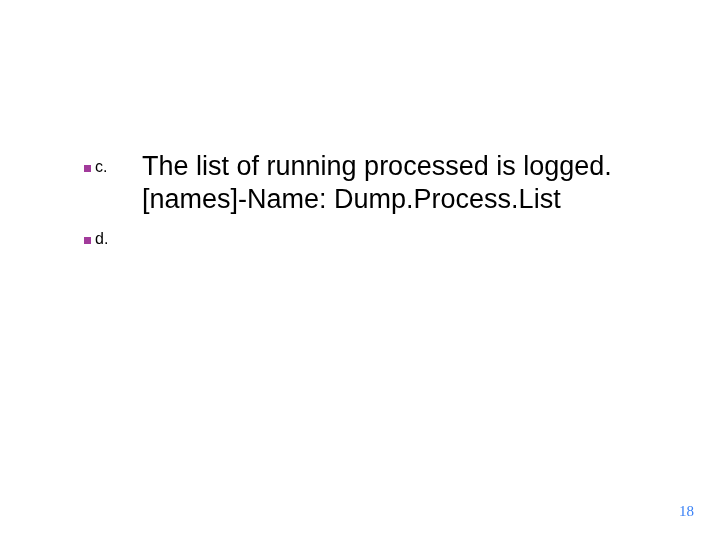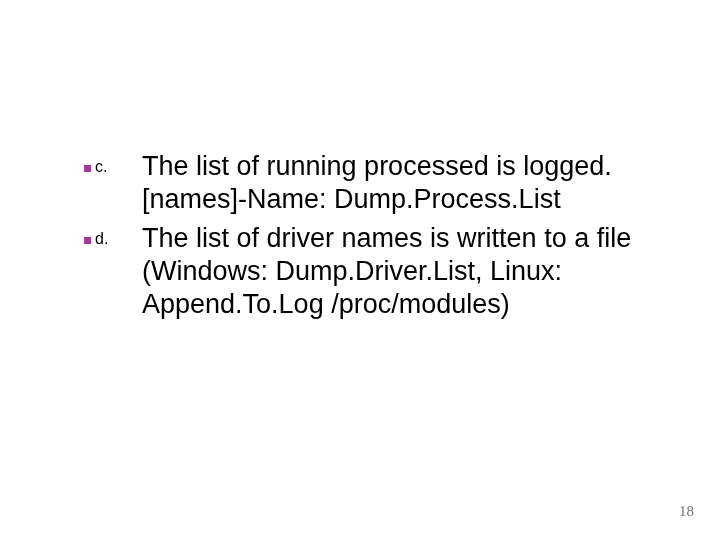--- a/index.html
+++ b/index.html
@@ -48,21 +48,21 @@
     font-size: 27px;
     line-height: 1.22;
     flex: 1;
   }
   .page-number {
     position: absolute;
     right: 26px;
     bottom: 20px;
     font-size: 15px;
     font-family: "Times New Roman", Times, serif;
-    color: #737373;
+    color: #3b82f6;
     text-align: right;
   }
 </style>
 </head>
 <body>
 
 <div class="slide">
 
   <div class="list-row">
     <div class="marker-cell">
@@ -70,17 +70,16 @@
       <span class="letter">c.</span>
     </div>
     <div class="item-text">The list of running processed is logged. [names]-Name: Dump.Process.List</div>
   </div>
 
   <div class="list-row">
     <div class="marker-cell">
       <span class="bullet"></span>
       <span class="letter">d.</span>
     </div>
-    <div class="item-text">The list of driver names is written to a file (Windows: Dump.Driver.List, Linux: Append.To.Log /proc/modules)</div>
   </div>
 
   <div class="page-number">18</div>
 </div>
 
 </body></html>

